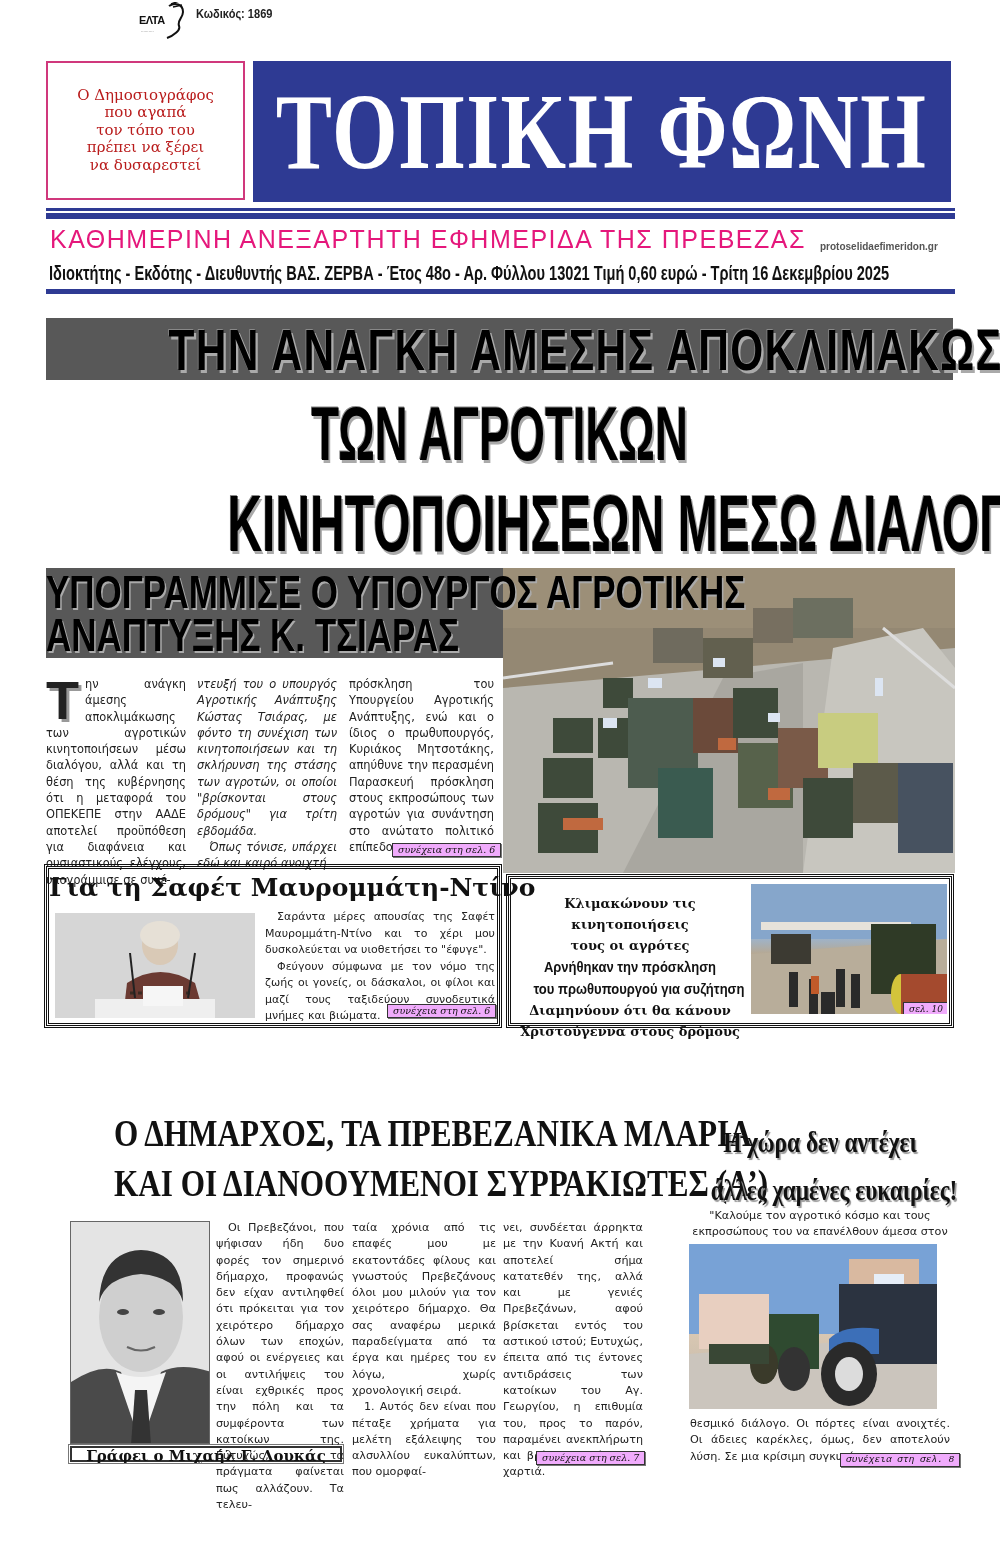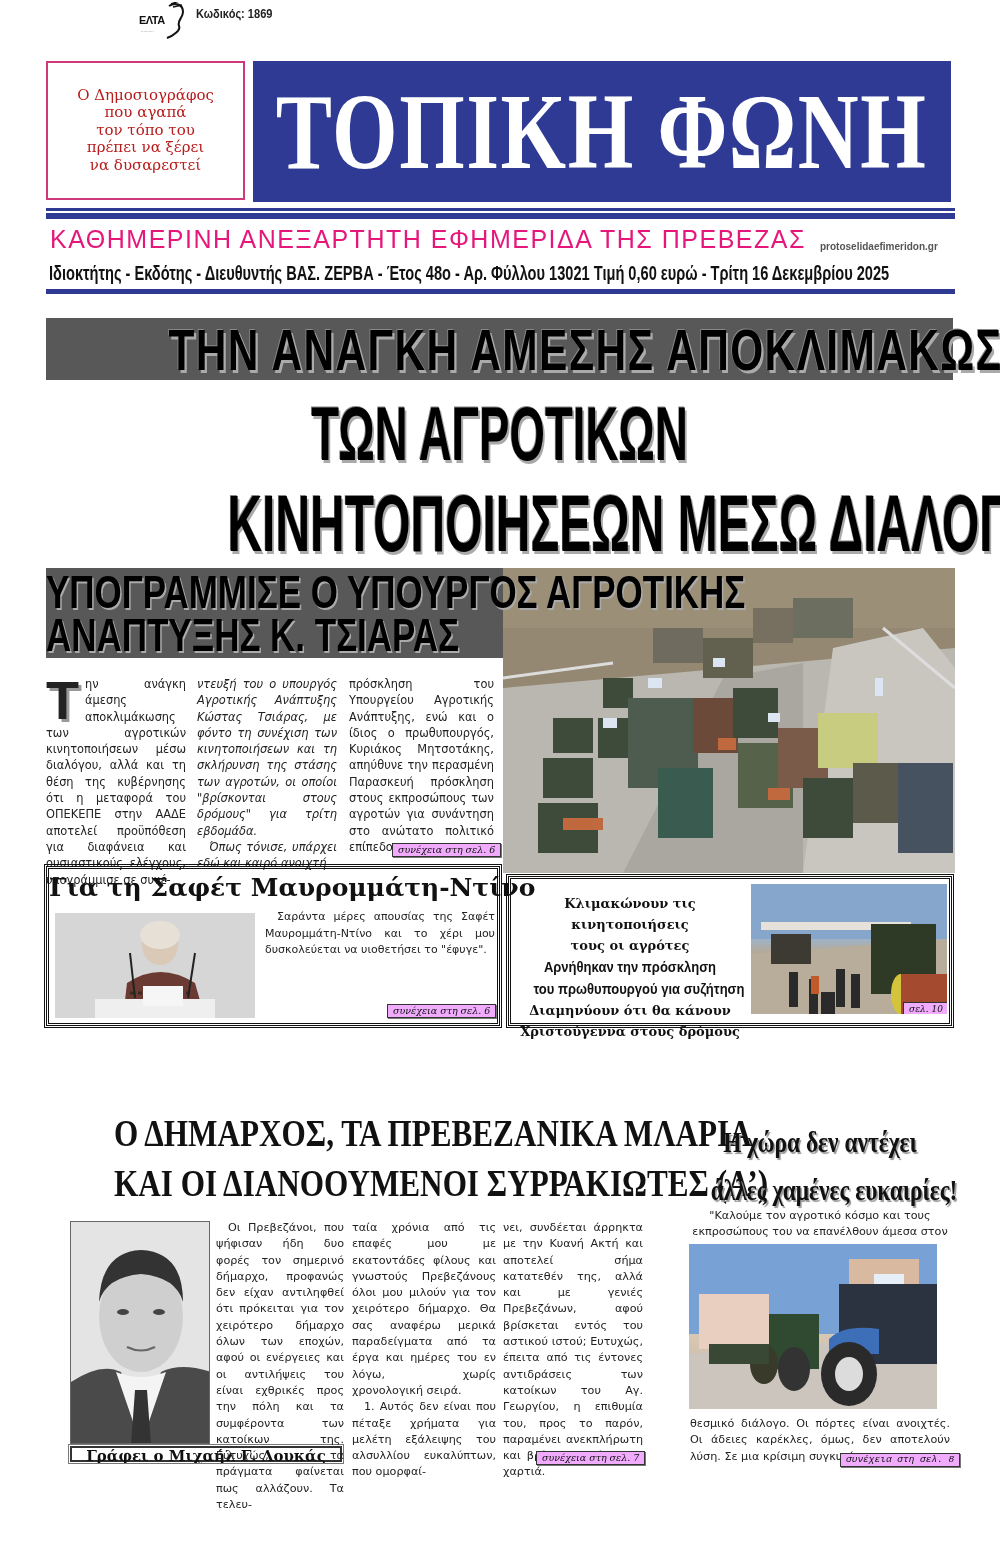--- a/index.html
+++ b/index.html
@@ -188,20 +188,21 @@
       <path d="M68 105 L72 70 Q105 48 140 70 L150 105 Z" fill="#6b3a32"></path>
       <path d="M75 80 L135 80" stroke="#3a2a22" stroke-width="3" stroke-dasharray="4 4"></path>
       <rect x="40" y="86" width="120" height="19" fill="#efefef"></rect>
       <rect x="88" y="73" width="40" height="20" fill="#f6f6f6"></rect>
       <path d="M75 40 L80 85" stroke="#222" stroke-width="2"></path>
       <path d="M140 40 L133 85" stroke="#222" stroke-width="2"></path>
     </svg>
   </div>
   <div class="safet-text">
     <p class="indent">Σαράντα μέρες απουσίας της Σαφέτ Μαυρομμάτη-Ντίνο και το χέρι μου δυσκολεύεται να υιοθετήσει το "έφυγε".</p>
+    <p class="indent">Φεύγουν σύμφωνα με τον νόμο της ζωής οι γονείς, οι δάσκαλοι, οι φίλοι και μαζί τους ταξιδεύουν συνοδευτικά μνήμες και βιώματα.</p>
   </div>
   <div class="abs continue" style="left:338px; top:135px;">συνέχεια στη σελ. 6</div>
 </div>
 
 <div class="abs box box-farmers">
   <div class="farmers-text">
     <div class="farmers-l1">Κλιμακώνουν τις κινητοποιήσεις</div>
     <div class="farmers-l1">τους οι αγρότες</div>
     <div class="farmers-l2">Αρνήθηκαν την πρόσκληση</div>
     <div class="farmers-l2">του πρωθυπουργού για συζήτηση</div>

